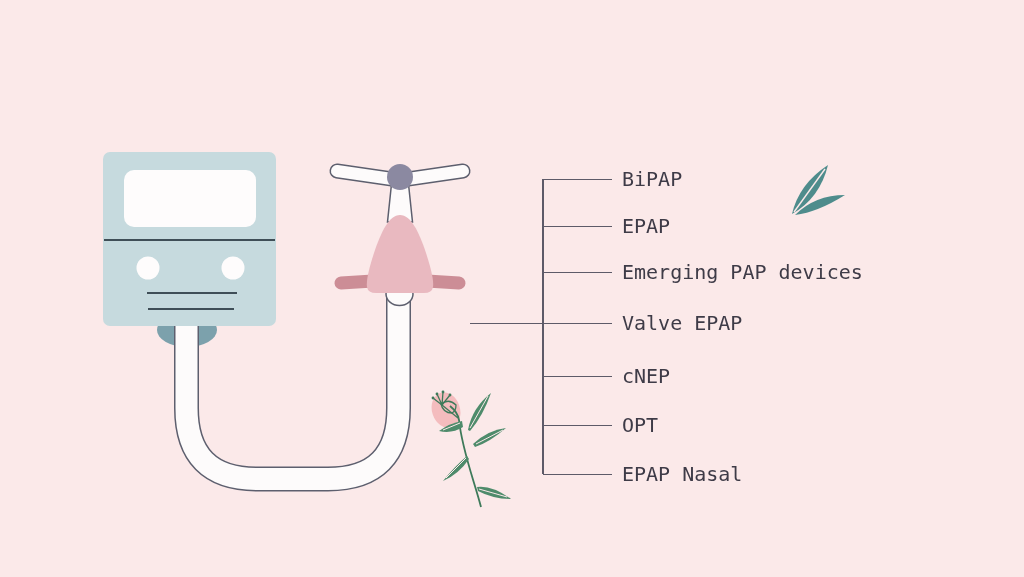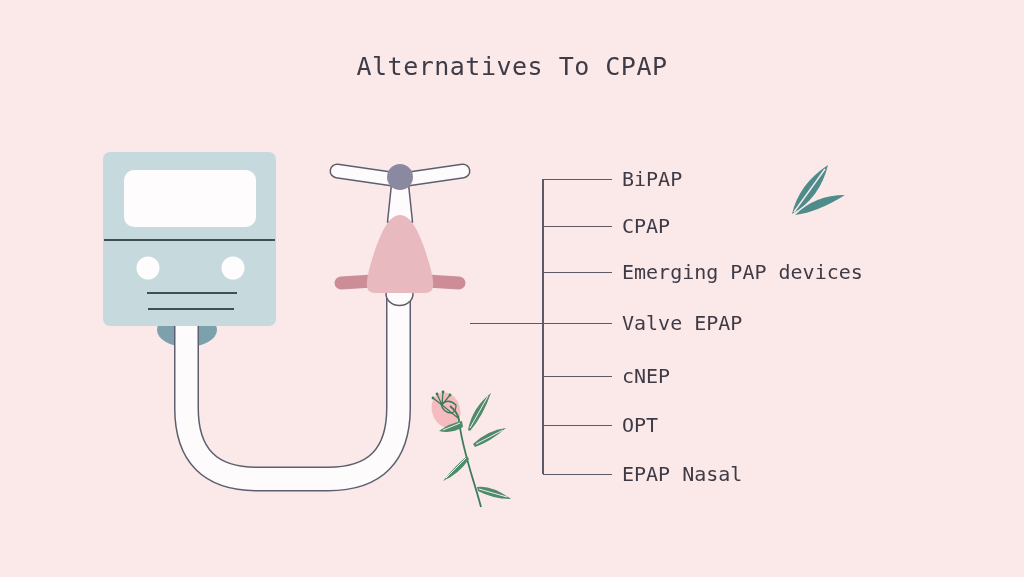--- a/index.html
+++ b/index.html
@@ -29,21 +29,20 @@
     position:absolute;left:622px;
     font-size:20px;line-height:30px;white-space:nowrap;
     color:#3e3b47;
   }
 </style>
 </head>
 <body>
 
 <div class="canvas">
 
-  <h1 class="title">Alternatives To CPAP</h1>
 
   <svg class="art" viewBox="0 0 1024 577" xmlns="http://www.w3.org/2000/svg">
 
     <ellipse cx="187" cy="330" rx="30" ry="17" fill="#7ca1ac"></ellipse>
 
     <g>
       <path d="M 186.5 318 L 186.5 408 Q 186.5 479 257 479 L 328 479 Q 398.5 479 398.5 408 L 398.5 294" fill="none" stroke="#5d5f6e" stroke-width="25"></path>
       <path d="M 186.5 316 L 186.5 408 Q 186.5 479 257 479 L 328 479 Q 398.5 479 398.5 408 L 398.5 292" fill="none" stroke="#fdfbfb" stroke-width="22"></path>
     </g>
 
@@ -127,20 +126,20 @@
   <div class="trunk"></div>
   <div class="branch" style="left:543px;top:178.5px;width:69px"></div>
   <div class="branch" style="left:543px;top:225.5px;width:69px"></div>
   <div class="branch" style="left:543px;top:271.5px;width:69px"></div>
   <div class="branch" style="left:470px;top:322.5px;width:142px"></div>
   <div class="branch" style="left:543px;top:375.5px;width:69px"></div>
   <div class="branch" style="left:543px;top:424.5px;width:69px"></div>
   <div class="branch" style="left:543px;top:473.5px;width:69px"></div>
 
   <div class="item-label" style="top:164px">BiPAP</div>
-  <div class="item-label" style="top:211px">CPAP</div>
+  <div class="item-label" style="top:211px">EPAP</div>
   <div class="item-label" style="top:257px">Emerging PAP devices</div>
   <div class="item-label" style="top:308px">Valve EPAP</div>
   <div class="item-label" style="top:361px">cNEP</div>
   <div class="item-label" style="top:410px">OPT</div>
   <div class="item-label" style="top:459px">EPAP Nasal</div>
 
 </div>
 
 </body></html>

